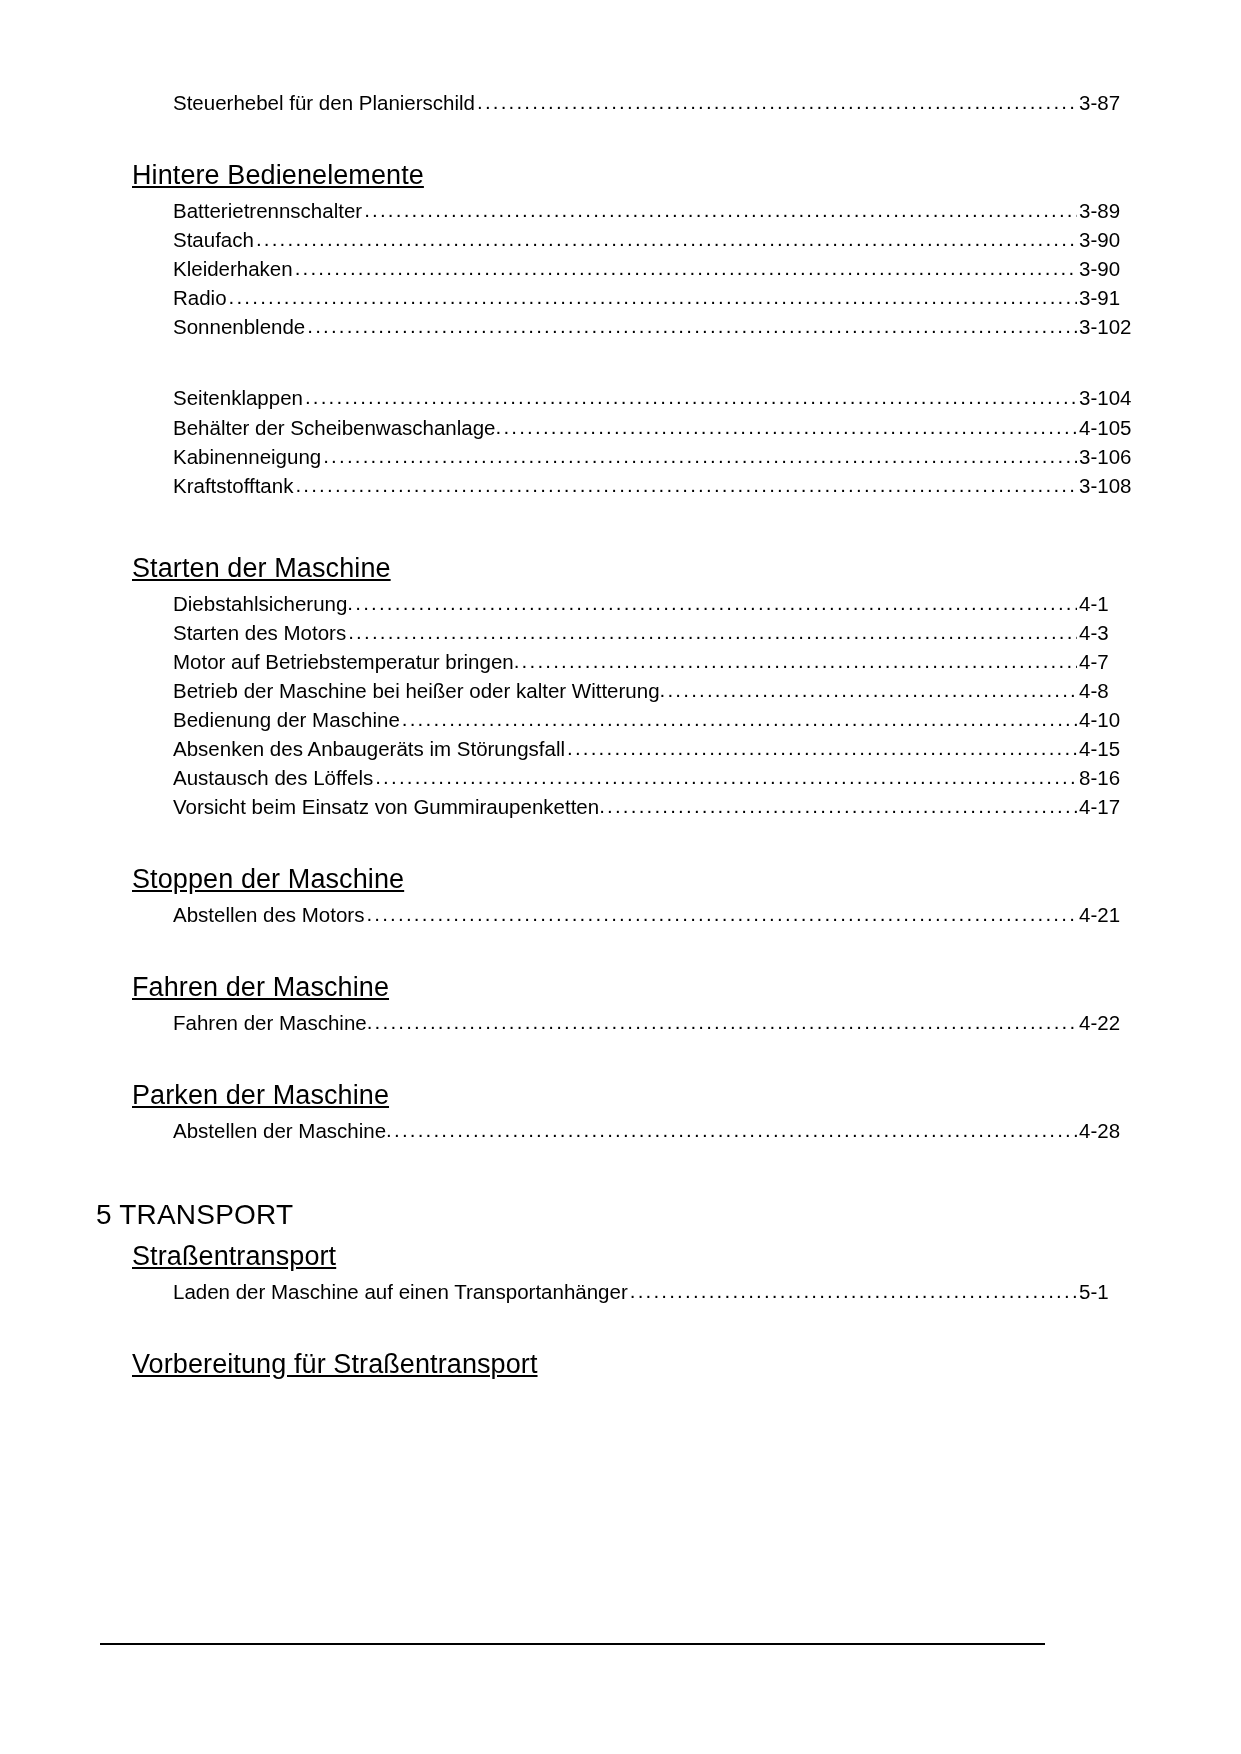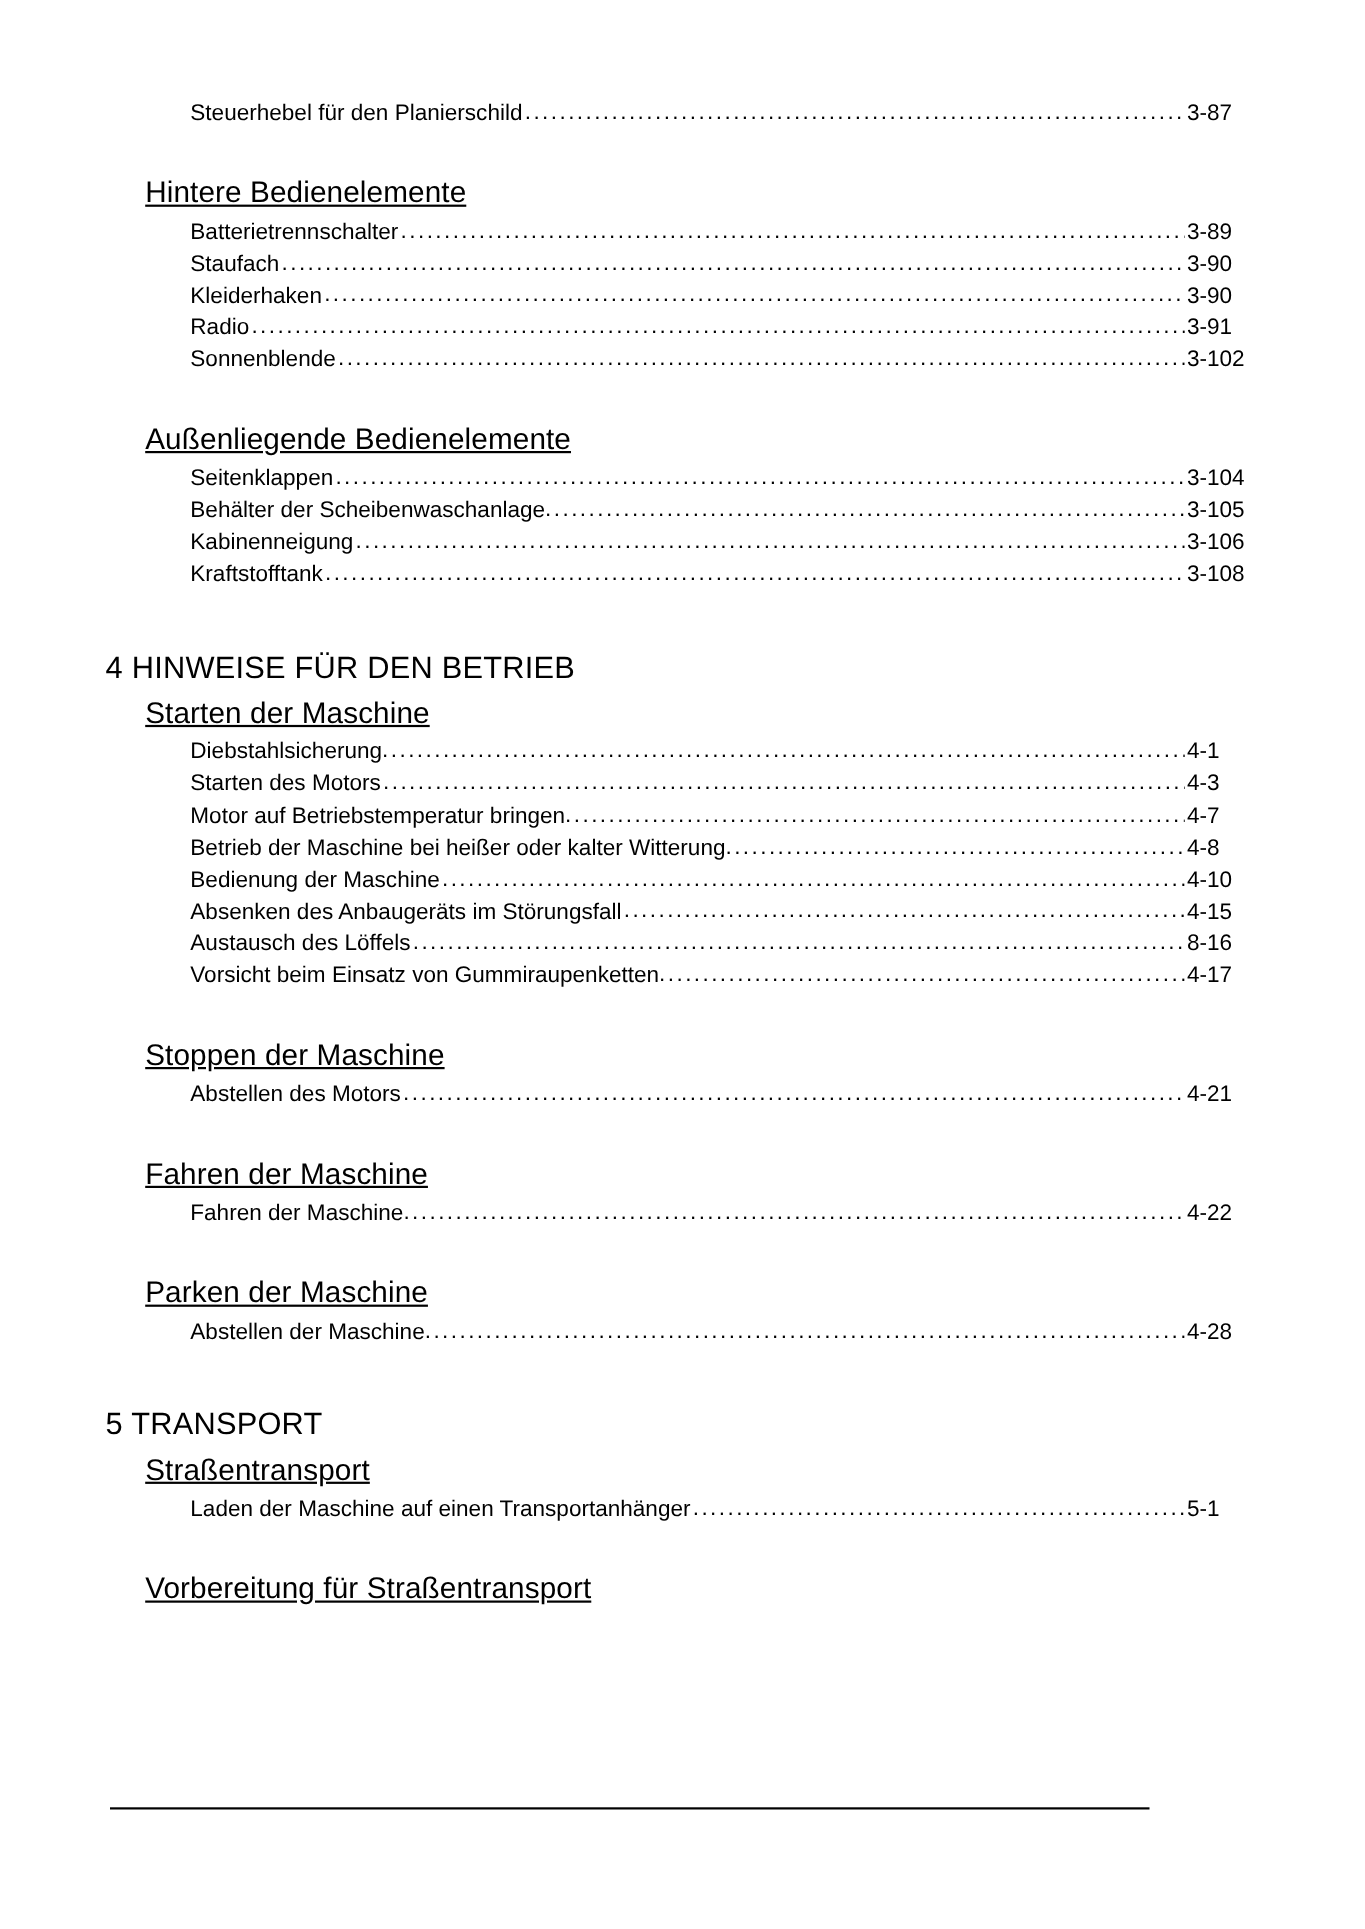--- a/index.html
+++ b/index.html
@@ -140,45 +140,43 @@
       </div>
       <div class="entry">
         <span class="etitle">Sonnenblende</span>
         <span class="leader"></span>
         <span class="pageno">3-102</span>
       </div>
     </div>
 
 
     <div class="group">
-      <h2 class="group-h">Außenliegende Bedienelemente</h2>
       <div class="entry">
         <span class="etitle">Seitenklappen</span>
         <span class="leader"></span>
         <span class="pageno">3-104</span>
       </div>
       <div class="entry tight">
         <span class="etitle">Behälter der Scheibenwaschanlage</span>
         <span class="leader"></span>
-        <span class="pageno">3-105</span>
+        <span class="pageno">4-105</span>
       </div>
       <div class="entry">
         <span class="etitle">Kabinenneigung</span>
         <span class="leader"></span>
         <span class="pageno">3-106</span>
       </div>
       <div class="entry">
         <span class="etitle">Kraftstofftank</span>
         <span class="leader"></span>
         <span class="pageno">3-108</span>
       </div>
     </div>
 
     <div class="chapter">
-      <h1 class="chapter-h">4 HINWEISE FÜR DEN BETRIEB</h1>
 
       <div class="group" style="margin-top:4px;">
         <h2 class="group-h">Starten der Maschine</h2>
         <div class="entry tight">
           <span class="etitle">Diebstahlsicherung</span>
           <span class="leader"></span>
           <span class="pageno">4-1</span>
         </div>
         <div class="entry">
           <span class="etitle">Starten des Motors</span>

